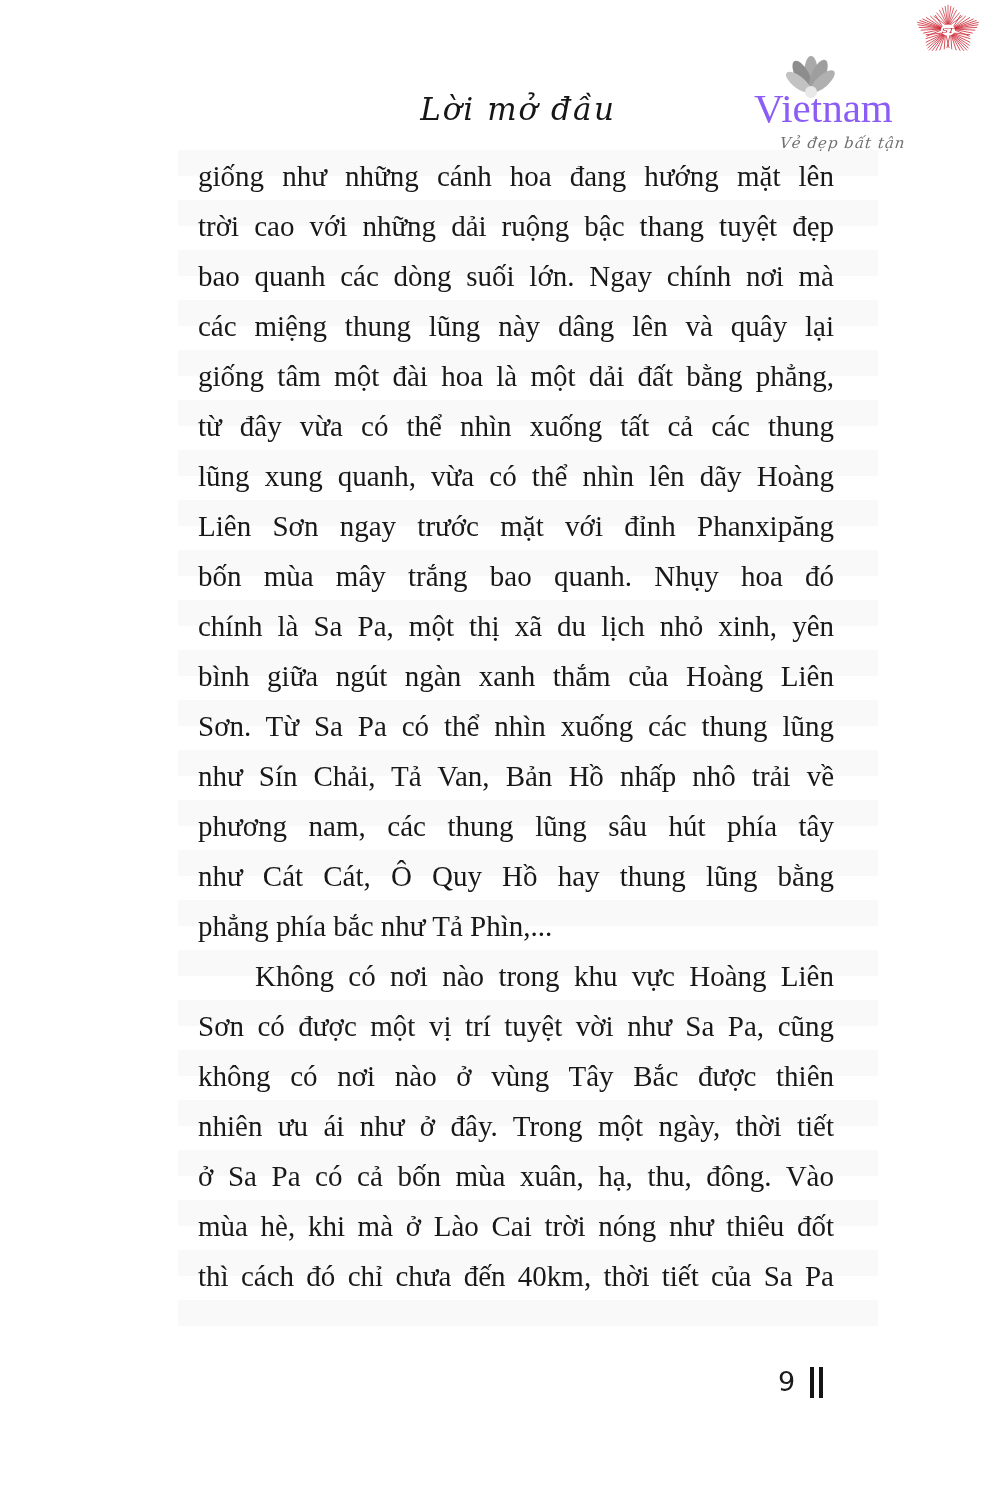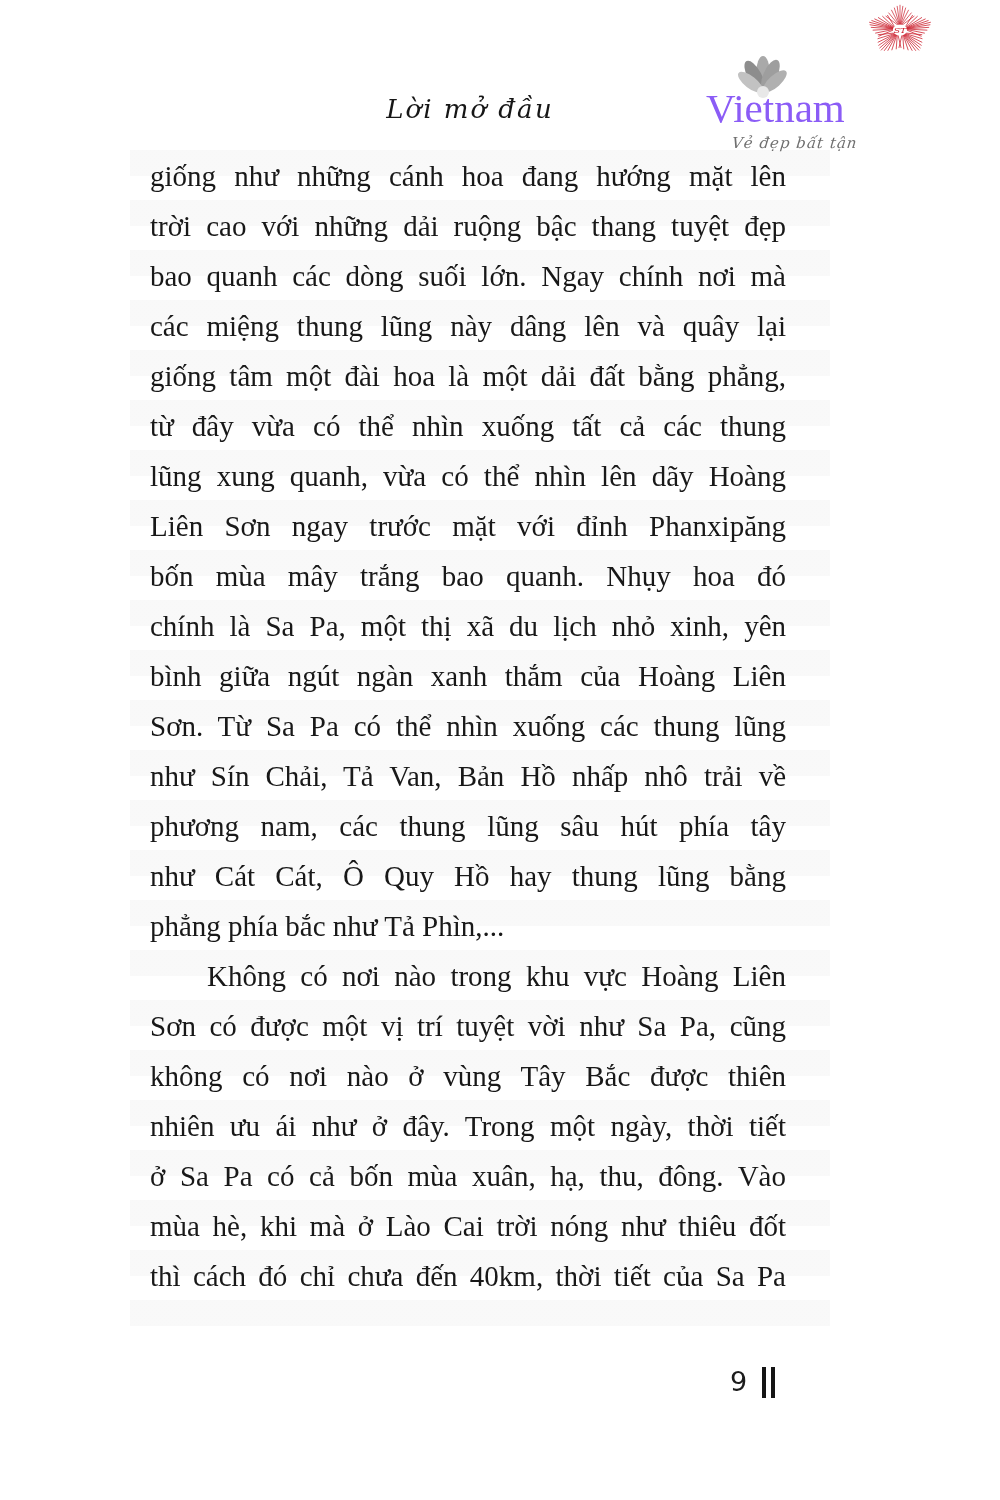--- a/index.html
+++ b/index.html
@@ -4,21 +4,21 @@
 <style>
   html,body{margin:0;padding:0;}
   body{
     width:1000px;height:1500px;
     background:#ffffff;
     font-family:"Liberation Serif","DejaVu Serif",serif;
     position:relative;
     color:#1b1b1b;
     overflow:hidden;
   }
-  .page{position:absolute;inset:0;}
+  .page{position:absolute;inset:0;margin-left:48px;}
   
   .page::after{
     content:"";
     position:absolute;left:130px;top:150px;width:700px;height:1180px;
     background:repeating-linear-gradient(180deg,
       rgba(60,60,60,0.030) 0 26px,
       rgba(60,60,60,0.0) 26px 50px);
     pointer-events:none;
   }
 
@@ -40,21 +40,21 @@
     font-style:italic;font-size:15px;line-height:18px;color:#6f6f6f;
     font-family:"DejaVu Serif",serif;
     letter-spacing:1px;white-space:nowrap;transform:skewX(-6deg);
   }
 
   
   .chapter-header{
     position:absolute;left:150px;top:84px;width:640px;height:50px;
     text-align:center;font-style:italic;
     font-family:"DejaVu Serif",serif;
-    font-size:26px;line-height:50px;color:#161616;
+    font-size:31px;line-height:50px;color:#161616;
     letter-spacing:2px;
   }
 
   
   .body-text{
     position:absolute;left:150px;top:151px;width:636px;
   }
   .line{
     display:block;height:50px;line-height:50px;
     font-size:29px;

